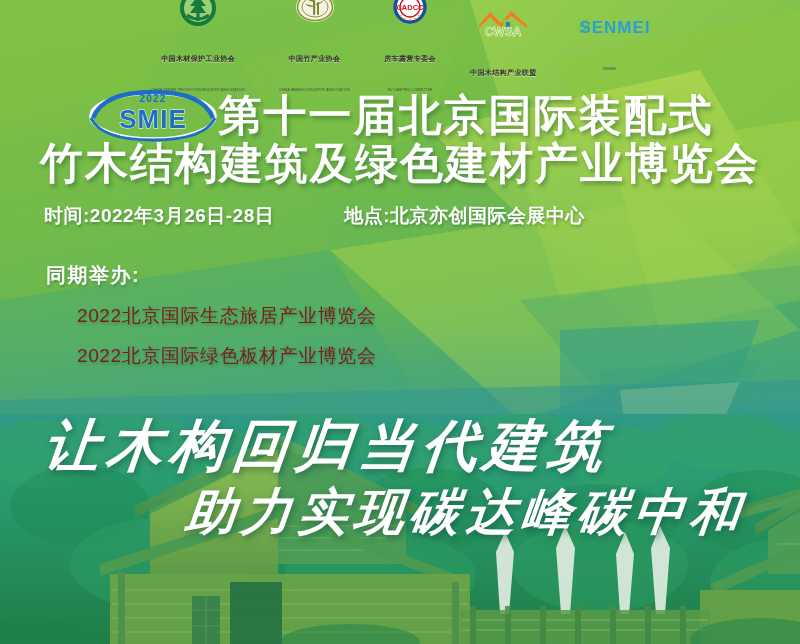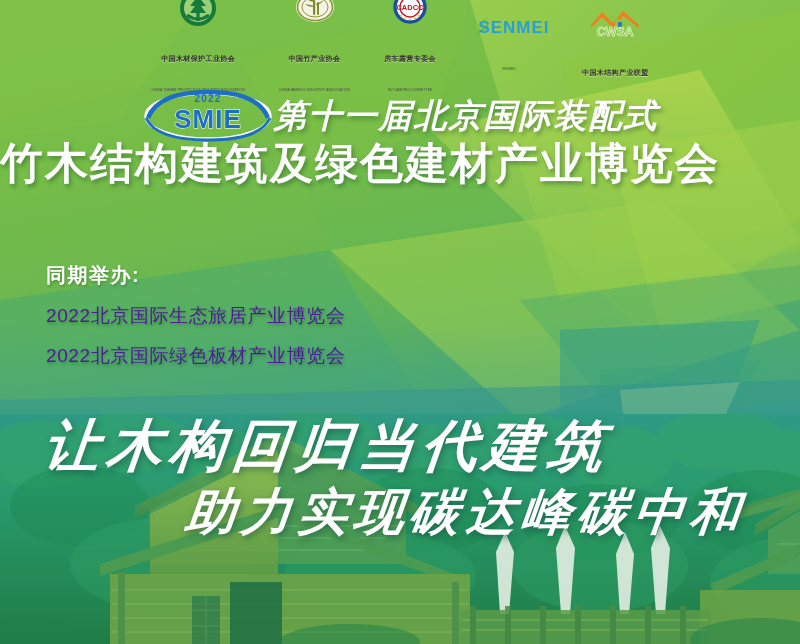--- a/index.html
+++ b/index.html
@@ -56,24 +56,24 @@
   }
   .smie-logo { position:relative; width:132px; height:54px; flex:0 0 auto; }
   .smie-logo svg { display:block; width:132px; height:54px; }
 
   .title-1, .title-2 {
     font-family:"Liberation Sans", sans-serif;
     font-weight:bold; color:#ffffff; line-height:1;
     letter-spacing:2px;
     text-shadow:2px 3px 4px rgba(30,80,40,.45);
   }
-  .title-1 { font-size:33px;font-style:italic; }
+  .title-1 { font-size:43px; }
   .title-2 {
     position:absolute; top:142px; left:0; right:0;
-    text-align:left; font-size:43px;
+    text-align:center; font-size:43px;
   }
 
   
   .meta-row {
     position:absolute; top:203px; left:44px; right:44px;
     display:flex; align-items:center; gap:70px;
   }
   .meta-item {
     font-size:19px; color:#ffffff; font-weight:bold; letter-spacing:.5px;
     text-shadow:1px 2px 3px rgba(30,80,40,.4);
@@ -82,22 +82,23 @@
   
   .concurrent {
     position:absolute; top:262px; left:46px;
   }
   .concurrent-head {
     font-size:20px; font-weight:bold; color:#ffffff; letter-spacing:1.5px;
     text-shadow:1px 2px 3px rgba(30,80,40,.4);
     margin-bottom:14px;
   }
   .concurrent-item {
-    font-size:19px; color:#4c1d95; letter-spacing:.6px; margin-bottom:14px;
+    font-size:19px; color:#7f1d1d; letter-spacing:.6px; margin-bottom:14px;
     text-shadow:1px 2px 3px rgba(30,80,40,.4);
+    margin-left:31px;
   }
 
   
   .slogan-1 {
     position:absolute; top:418px; left:44px;
     font-family:"Liberation Serif", serif;
     font-size:56px; font-weight:bold; font-style:italic;
     color:#ffffff; letter-spacing:7px; line-height:1;
     text-shadow:2px 3px 6px rgba(20,70,60,.5);
     transform:skewX(-6deg);
@@ -354,55 +355,59 @@
           <circle cx="28" cy="29.6" r="1"></circle>
             <circle cx="14" cy="26.8" r="1"></circle>
           <circle cx="32" cy="26.8" r="1"></circle>
         </g>
       </svg>
       <span class="cn dark">房车露营专委会</span>
       <span class="en">RV CAMPING COMMITTEE</span>
     </div>
 
     <div class="logo">
-      <svg class="mark" width="78" height="34" viewBox="0 0 78 34">
-        <path d="M5 22 q4 -12 13 -14 q-3 9 -13 14z" fill="#7ac943"></path>
-        <path d="M6 24 q8 -3 13 -11 q-1 9 -13 11z" fill="#4caf50"></path>
-        <text x="44" y="24" font-family="Liberation Sans, sans-serif" font-size="17" font-weight="bold" fill="#2a9fd6" text-anchor="middle" letter-spacing="1">SENMEI</text>
-      </svg>
-      <span class="en">SENMEI</span>
-    </div>
-
-    <div class="logo">
       <svg class="mark" width="60" height="40" viewBox="0 0 60 40">
         <path d="M6 22 L17 9 L28 20 L38 8 L54 22 L54 25 L38 13 L28 25 L17 14 L6 25 Z" fill="#f07f20"></path>
         <path d="M30 14 L40 22 L40 26 L30 26 Z" fill="#8cc63f"></path>
         <rect x="33" y="19" width="4" height="5" fill="#2e7ab8"></rect>
         <text x="30" y="33" font-family="Liberation Sans, sans-serif" font-size="12" font-weight="bold" fill="#8cc63f" text-anchor="middle" stroke="#ffffff" stroke-width=".5">CWSA</text>
       </svg>
       <span class="cn dark">中国木结构产业联盟</span>
+    </div>
+
+    <div class="logo">
+      <svg class="mark" width="78" height="34" viewBox="0 0 78 34">
+        <path d="M5 22 q4 -12 13 -14 q-3 9 -13 14z" fill="#7ac943"></path>
+        <path d="M6 24 q8 -3 13 -11 q-1 9 -13 11z" fill="#4caf50"></path>
+        <text x="44" y="24" font-family="Liberation Sans, sans-serif" font-size="17" font-weight="bold" fill="#2a9fd6" text-anchor="middle" letter-spacing="1">SENMEI</text>
+      </svg>
+      <span class="en">SENMEI</span>
     </div>
 
   </div>
 
   <div class="title-row">
     <div class="smie-logo">
       <svg viewBox="0 0 132 54">
         <ellipse cx="66" cy="28" rx="62" ry="23" fill="none" stroke="#ffffff" stroke-width="3.4"></ellipse>
         <path d="M6 30 q10 -26 60 -26 q50 0 60 26" fill="none" stroke="#1c6fc4" stroke-width="4.5"></path>
         <path d="M128 30 q-10 22 -62 22 q-52 0 -62 -22" fill="none" stroke="#1c6fc4" stroke-width="3"></path>
         <text x="66" y="14" font-family="Liberation Sans, sans-serif" font-size="10" font-weight="bold" fill="#1c6fc4" text-anchor="middle" letter-spacing="1.2">2022</text>
         <text x="66" y="40" font-family="Liberation Sans, sans-serif" font-size="26" font-weight="bold" fill="#1c6fc4" text-anchor="middle" stroke="#ffffff" stroke-width="1" paint-order="stroke" letter-spacing="1">SMIE</text>
       </svg>
     </div>
     <div class="title-1">第十一届北京国际装配式</div>
   </div>
 
   <div class="title-2">竹木结构建筑及绿色建材产业博览会</div>
 
+  <div class="meta-row">
+    <div class="meta-item">时间:2022年3月26日-28日</div>
+    <div class="meta-item">地点:北京亦创国际会展中心</div>
+  </div>
 
   <div class="concurrent">
     <div class="concurrent-head">同期举办:</div>
     <div class="concurrent-item">2022北京国际生态旅居产业博览会</div>
     <div class="concurrent-item">2022北京国际绿色板材产业博览会</div>
   </div>
 
   <div class="slogan-1">让木构回归当代建筑</div>
   <div class="slogan-2">助力实现碳达峰碳中和</div>
 

